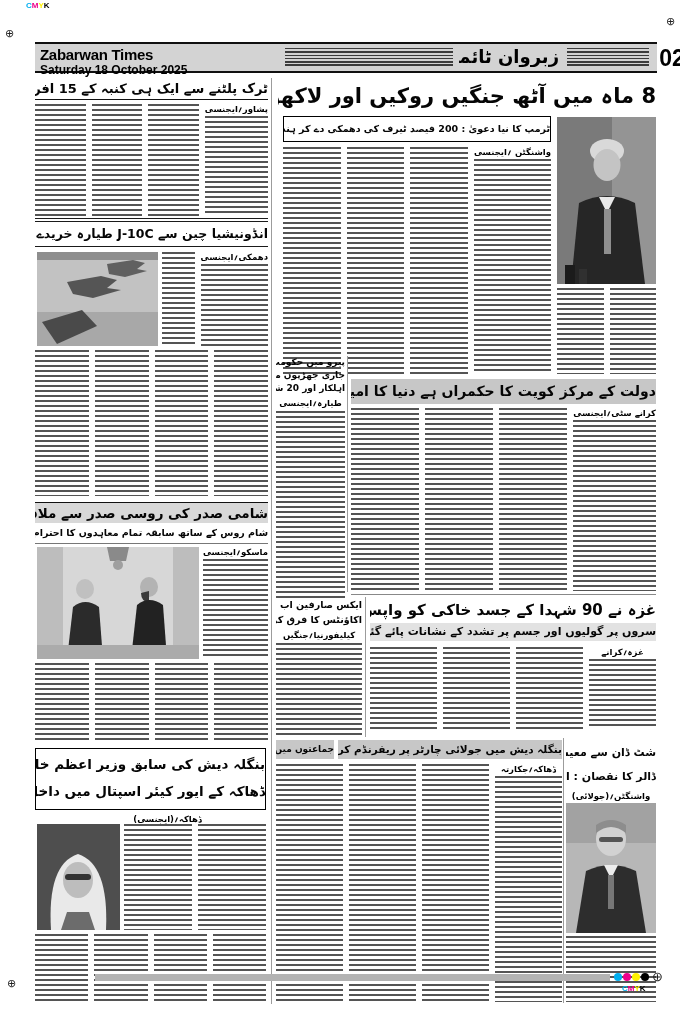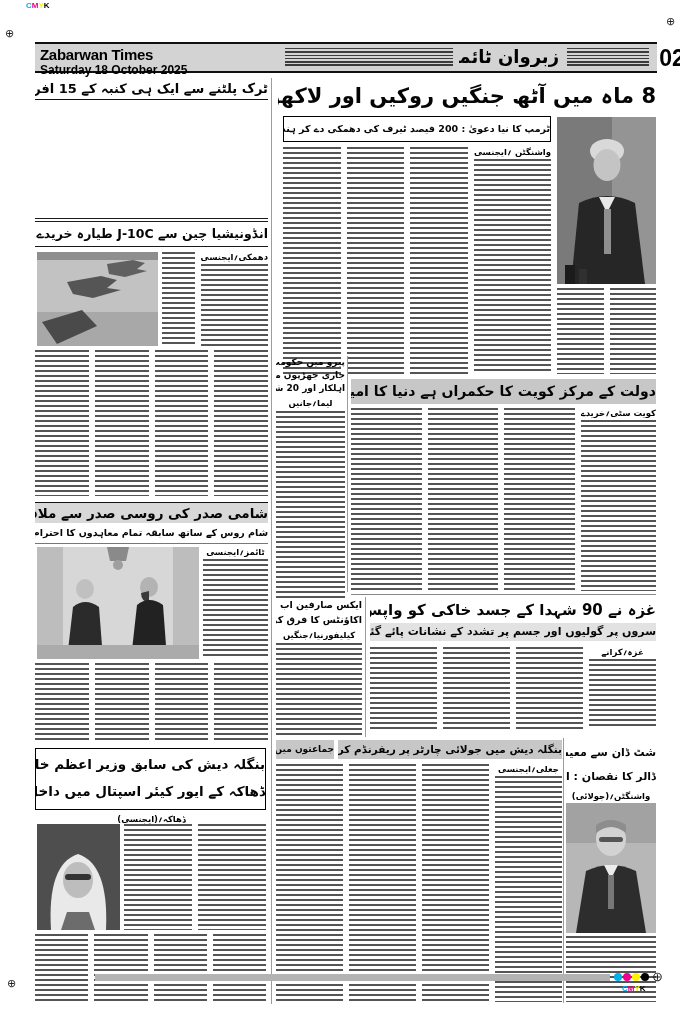--- a/index.html
+++ b/index.html
@@ -45,20 +45,35 @@
     <div class="abs mast-stripes" style="left:250px;top:4px;width:168px;height:20px"></div>
     <div class="abs ur" style="left:424px;top:2px;width:100px;font-size:18px;font-weight:bold;text-align:center;white-space:nowrap;overflow:hidden">زبروان ٹائمز</div>
     <div class="abs mast-stripes" style="left:532px;top:4px;width:82px;height:20px"></div>
     <div class="abs" style="left:618px;top:1px;width:38px;font-size:23px;font-weight:bold;text-align:center">02</div>
   </div>
 
   <div class="vrule" style="left:271px;top:78px;height:926px"></div>
 
   <div class="abs" style="left:35px;top:78px;width:233px">
     <div class="headline ur" style="font-size:13px;height:22px;line-height:22px;border-bottom:1px solid #111">ٹرک پلٹنے سے ایک ہی کنبہ کے 15 افراد جاں بحق</div>
+    <div class="cols" style="margin-top:4px;height:112px">
+      <div class="col">
+          <div class="dl ur">پشاور؍ایجنسی</div>
+          <div class="greek"></div>
+        </div>
+      <div class="col">
+          <div class="greek"></div>
+        </div>
+      <div class="col">
+          <div class="greek"></div>
+        </div>
+      <div class="col">
+          <div class="greek"></div>
+        </div>
+    </div>
   </div>
 
   <div class="abs headline ur" style="left:278px;top:79px;width:378px;font-size:21px;height:34px;line-height:34px">8 ماہ میں آٹھ جنگیں روکیں اور لاکھوں جانیں بچائیں : ٹرمپ</div>
   <div class="abs boxed" style="left:283px;top:116px;width:268px;height:26px">
     <div class="headline ur" style="font-size:9.5px;line-height:23px">ٹرمپ کا نیا دعویٰ : 200 فیصد ٹیرف کی دھمکی دے کر ہندوستان اور پاکستان کی جنگ روکی !</div>
   </div>
 
   <svg class="abs" style="left:557px;top:117px" width="99" height="167" viewBox="0 0 99 167">
     <rect width="99" height="167" fill="#7a7a7a"></rect>
     <rect x="55" width="44" height="167" fill="#949494"></rect>
@@ -146,21 +161,21 @@
     <circle cx="81" cy="18" r="5" fill="#9f9f9f"></circle>
     <ellipse cx="48" cy="42" rx="9" ry="10" fill="#c0c0c0"></ellipse>
     <path d="M30 112 L36 60 Q48 50 62 60 L66 112 Z" fill="#2b2b2b"></path>
     <ellipse cx="112" cy="40" rx="9" ry="10" fill="#b3b3b3"></ellipse>
     <path d="M112 44 q0 10 0 12 q-8 -2 -8 -10 z" fill="#3a3a3a"></path>
     <path d="M94 112 L100 58 Q112 48 126 58 L130 112 Z" fill="#222"></path>
     <rect y="98" width="162" height="14" fill="#ababab"></rect>
   </svg>
   <div class="abs cols" style="left:203px;top:547px;width:65px;height:112px">
     <div class="col">
-        <div class="dl ur">ٹائمز؍ایجنسی</div>
+        <div class="dl ur">ماسکو؍ایجنسی</div>
         <div class="greek"></div>
       </div>
   </div>
   <div class="abs cols" style="left:35px;top:663px;width:233px;height:78px">
     <div class="col">
         <div class="greek"></div>
       </div>
     <div class="col">
         <div class="greek"></div>
       </div>
@@ -169,21 +184,21 @@
       </div>
     <div class="col">
         <div class="greek"></div>
       </div>
   </div>
 
   <div class="abs boxed" style="left:35px;top:748px;width:231px;height:62px">
     <div class="headline ur" style="font-size:13.5px;height:28px;line-height:30px">بنگلہ دیش کی سابق وزیر اعظم خالدہ ضیاء</div>
     <div class="headline ur" style="font-size:13.5px;height:28px;line-height:28px">ڈھاکہ کے ایور کیئر اسپتال میں داخل</div>
   </div>
-  <div class="abs dl ur" style="left:36px;top:814px;width:231px">ڈھاکہ؍(ایجنسی)</div>
+  <div class="abs dl ur" style="left:52px;top:814px;width:231px">ڈھاکہ؍(ایجنسی)</div>
 
   <svg class="abs" style="left:37px;top:824px" width="83" height="106" viewBox="0 0 83 106">
     <rect width="83" height="106" fill="#4e4e4e"></rect>
     <path d="M14 106 Q10 40 41 30 Q72 40 69 106 Z" fill="#e9e9e9"></path>
     <ellipse cx="41" cy="56" rx="15" ry="18" fill="#bdbdbd"></ellipse>
     <rect x="28" y="50" width="26" height="6" rx="3" fill="#333"></rect>
     <path d="M24 106 L30 88 H52 L58 106 Z" fill="#6c6c6c"></path>
   </svg>
   <div class="abs cols" style="left:124px;top:824px;width:142px;height:106px">
     <div class="col">
@@ -205,31 +220,31 @@
       </div>
     <div class="col">
         <div class="greek"></div>
       </div>
   </div>
 
   <div class="abs" style="left:276px;top:356px;width:69px">
     <div class="headline ur" style="font-size:9px;line-height:13px">پیرو میں حکومت مخالف مظاہرے</div>
     <div class="headline ur" style="font-size:9px;line-height:13px">جاری جھڑپوں میں 55 پولیس</div>
     <div class="headline ur" style="font-size:9px;line-height:13px">اہلکار اور 20 شہری زخمی</div>
-    <div class="dl ur" style="margin-top:3px">لیما؍جانیں</div>
+    <div class="dl ur" style="margin-top:3px">طیارہ؍ایجنسی</div>
     <div class="greek" style="height:190px;margin-top:3px"></div>
   </div>
   <div class="vrule" style="left:347px;top:356px;height:236px"></div>
 
   <div class="abs graybar" style="left:351px;top:379px;width:305px;height:25px">
     <div class="headline ur" style="font-size:14px;line-height:25px">دولت کے مرکز کویت کا حکمراں ہے دنیا کا امیر ترین شاہی خاندان !</div>
   </div>
   <div class="abs cols" style="left:351px;top:408px;width:305px;height:183px">
     <div class="col">
-        <div class="dl ur">کویت سٹی؍خریدے</div>
+        <div class="dl ur">کرانے سٹی؍ایجنسی</div>
         <div class="greek"></div>
       </div>
     <div class="col">
         <div class="greek"></div>
       </div>
     <div class="col">
         <div class="greek"></div>
       </div>
     <div class="col">
         <div class="greek"></div>
@@ -266,21 +281,21 @@
   </div>
 
   <div class="abs graybar" style="left:276px;top:740px;width:58px;height:19px">
     <div class="headline ur" style="font-size:9px;line-height:19px">جماعتوں میں اختلاف</div>
   </div>
   <div class="abs graybar" style="left:338px;top:740px;width:224px;height:19px">
     <div class="headline ur" style="font-size:10.5px;line-height:19px">بنگلہ دیش میں جولائی چارٹر پر ریفرنڈم کرانے کے معاملے میں سیاسی</div>
   </div>
   <div class="abs cols" style="left:276px;top:764px;width:286px;height:238px">
     <div class="col">
-        <div class="dl ur">جعلی؍ایجنسی</div>
+        <div class="dl ur">ڈھاکہ؍جکارتہ</div>
         <div class="greek"></div>
       </div>
     <div class="col">
         <div class="greek"></div>
       </div>
     <div class="col">
         <div class="greek"></div>
       </div>
     <div class="col">
         <div class="greek"></div>

